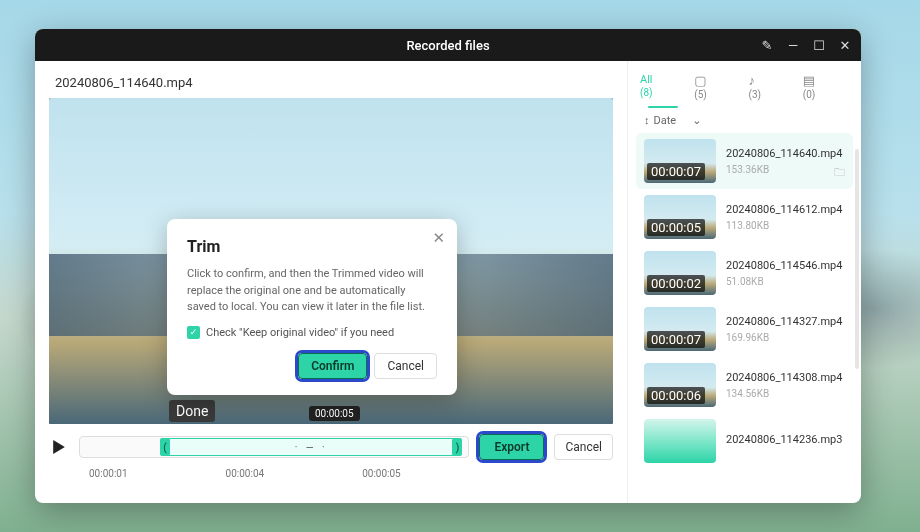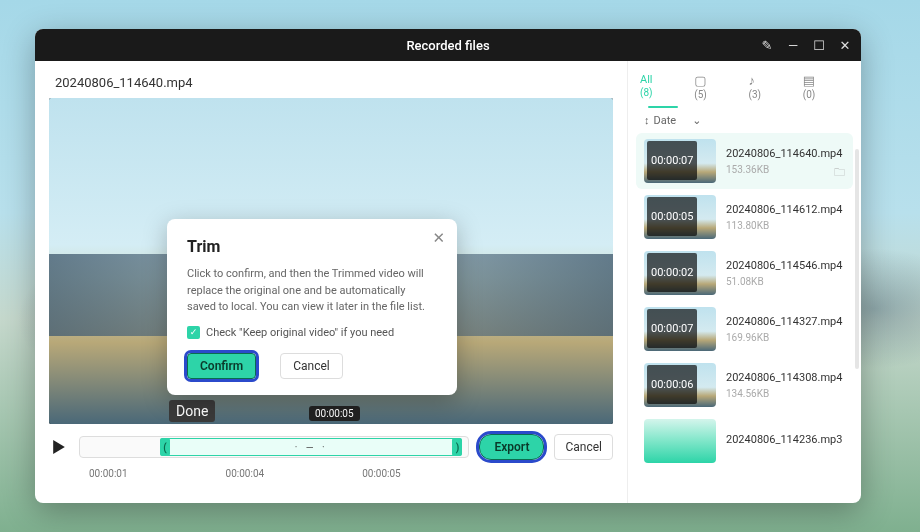--- a/index.html
+++ b/index.html
@@ -24,50 +24,50 @@
 .track{flex:1;height:22px;border:1px solid #ddd;border-radius:4px;position:relative;background:#fafafa}
 .sel{position:absolute;left:80px;right:6px;top:1px;bottom:1px;background:#e9fef8;border:1px solid #2dd4a8;border-radius:3px;display:flex;align-items:center;justify-content:center}
 .sel::before,.sel::after{content:"";position:absolute;top:-1px;bottom:-1px;width:10px;background:#2dd4a8;border-radius:2px;display:flex;align-items:center;justify-content:center}
 .sel::before{left:-1px}
 .sel::after{right:-1px}
 .sel-handle-l,.sel-handle-r{position:absolute;top:0;bottom:0;width:10px;z-index:2;display:flex;align-items:center;justify-content:center;color:#0a6b4f;font-size:10px;font-weight:700}
 .sel-handle-l{left:-1px}
 .sel-handle-r{right:-1px}
 .sel-mid{font-size:10px;letter-spacing:3px;color:#555}
 .time-tip{position:absolute;left:274px;top:-18px;background:#222;color:#fff;font-size:10px;padding:2px 6px;border-radius:3px}
-.export-btn{padding:5px 14px;background:#2dd4a8;border:1px solid #0a6b4f;border-radius:12px;font-size:12px;font-weight:600;color:#0a3a2a;cursor:pointer;outline:3px solid #2b4acb;outline-offset:0}
+.export-btn{padding:5px 14px;background:#2dd4a8;border:1px solid #0a6b4f;border-radius:4px;font-size:12px;font-weight:600;color:#0a3a2a;cursor:pointer;outline:3px solid #2b4acb;outline-offset:0}
 .cancel-btn{padding:5px 10px;background:#fff;border:1px solid #ddd;border-radius:4px;font-size:12px;cursor:pointer;color:#333}
 .ticks{display:flex;padding:8px 0 14px 40px;gap:98px}
 .ticks span{font-size:10px;color:#777}
 .right{width:234px;border-left:1px solid #eee;display:flex;flex-direction:column}
 .tabs{display:flex;padding:8px 12px 0;gap:8px}
 .tab{flex:1;padding:4px 0;font-size:11px;color:#888;cursor:pointer;position:relative}
 .tab.active{color:#2dd4a8}
 .tab.active::after{content:"";position:absolute;left:8px;right:8px;bottom:-4px;height:2px;background:#2dd4a8;border-radius:2px}
 .tab-count{display:block;font-size:10px;margin-top:1px}
 .tab-icon{display:block;font-size:13px;margin-bottom:1px}
 .sort{padding:10px 16px 6px;display:flex;align-items:center;gap:4px;font-size:11px;color:#666;cursor:pointer}
 .list{flex:1;overflow-y:auto;padding:0 8px}
 .item{display:flex;gap:10px;padding:6px 8px;border-radius:6px;align-items:center;cursor:pointer;position:relative}
 .item:first-child{background:#eefaf7}
 .thumb{width:72px;height:44px;border-radius:4px;background:linear-gradient(180deg,#bfe2ee 0%,#d4eaf0 55%,#b8a878 75%,#4a6878 100%);position:relative;flex-shrink:0}
 .thumb.audio{background:linear-gradient(180deg,#d4f5ec 0%,#7fe6c9 50%,#2dd4a8 100%)}
-.dur{position:absolute;left:3px;bottom:3px;background:rgba(0,0,0,.65);color:#fff;font-size:11px;padding:13px 4px;border-radius:2px}
+.dur{position:absolute;left:3px;bottom:3px;background:rgba(0,0,0,.65);color:#fff;font-size:13px;padding:1px 4px;border-radius:2px}
 .meta{flex:1;min-width:0}
 .item-name{font-size:11px;color:#333;white-space:nowrap;overflow:hidden;text-overflow:ellipsis}
 .item-size{font-size:10px;color:#aaa;margin-top:4px}
 .folder-ic{position:absolute;right:8px;bottom:6px;font-size:11px;color:#aaa}
 .scrollbar{position:absolute;right:2px;top:120px;width:4px;height:220px;background:#e5e5e5;border-radius:2px}
 .modal{position:absolute;left:132px;top:158px;width:290px;background:#fff;border-radius:8px;box-shadow:0 6px 24px rgba(0,0,0,.25);padding:18px 20px 16px;z-index:10}
 .modal-title{font-size:16px;font-weight:700;color:#222;margin-bottom:10px}
 .modal-close{position:absolute;right:12px;top:10px;font-size:15px;color:#888;cursor:pointer}
 .modal-text{font-size:11px;color:#666;line-height:1.5;margin-bottom:10px}
 .modal-check{display:flex;align-items:center;gap:6px;font-size:11px;color:#555;margin-bottom:14px}
 .chk{width:13px;height:13px;background:#2dd4a8;border-radius:2px;display:flex;align-items:center;justify-content:center;color:#fff;font-size:9px}
-.modal-btns{display:flex;gap:24px}
+.modal-btns{display:flex;justify-content:flex-end;gap:7px}
 .confirm-btn{padding:5px 12px;background:#2dd4a8;border:1px solid #0a6b4f;border-radius:4px;font-size:12px;font-weight:600;color:#0a3a2a;cursor:pointer;outline:3px solid #2b4acb}
 .cancel-btn2{padding:5px 12px;background:#fff;border:1px solid #ddd;border-radius:4px;font-size:12px;cursor:pointer;color:#333}
 </style>
 </head>
 <body>
 
 <div class="window">
   <div class="titlebar">
     <span class="titlebar-title">Recorded files</span>
     <div class="titlebar-ctrls">

